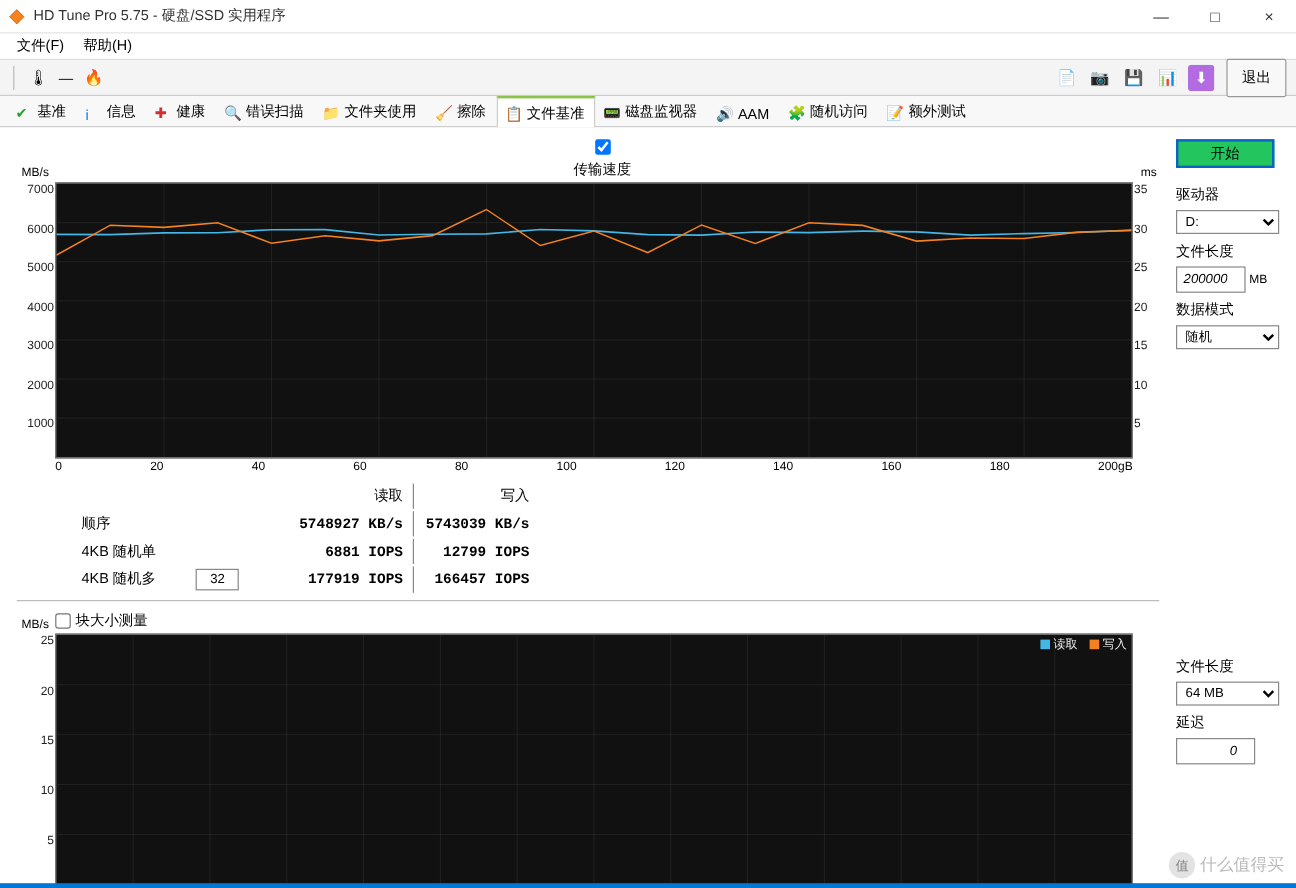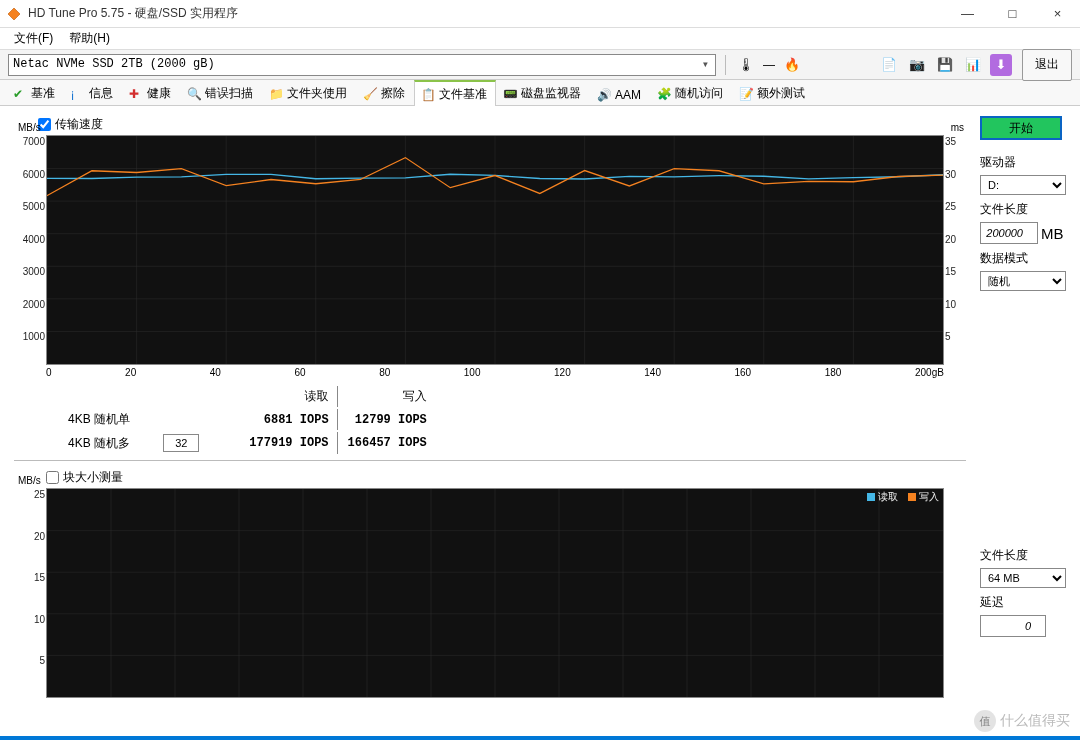--- a/index.html
+++ b/index.html
@@ -85,21 +85,20 @@
     <div class="win-btn">×</div>
   </div>
 </div>
 
 <div class="menubar">
   <div class="menu-item">文件(F)</div>
   <div class="menu-item">帮助(H)</div>
 </div>
 
 <div class="toolbar">
-  <div class="drive-select">Netac NVMe SSD 2TB (2000 gB)</div>
   <div class="tb-sep"></div>
   <div class="tb-btn">🌡</div>
   <span style="font-size:12px;">—</span>
   <div class="tb-btn">🔥</div>
   <div style="flex:1"></div>
   <div class="tb-btn">📄</div>
   <div class="tb-btn">📷</div>
   <div class="tb-btn">💾</div>
   <div class="tb-btn">📊</div>
   <div class="tb-btn" style="background:#b26be0;color:#fff;border-radius:3px;">⬇</div>
@@ -149,21 +148,21 @@
     </div>
   <div class="tab">
       <span class="tab-icon">📝</span>
       <span>额外测试</span>
     </div>
 </div>
 
 <div class="content">
   <div class="main-col">
 
-    <div class="chk-row" style="margin-left:24px;">
+    <div class="chk-row" style="margin-left:24px;flex-direction:column;">
       <input type="checkbox" checked="" style="">
       <span>传输速度</span>
     </div>
     <div style="position:relative;">
       <span class="yunit-l" style="left:4px;">MB/s</span>
       <span class="yunit-r" style="right:2px;">ms</span>
     </div>
     <div class="chart-box" id="chart1">
       <div class="y-axis-l" id="yl1">
           <div>7000</div>
@@ -222,20 +221,25 @@
     <table class="results-table">
       <thead>
           <tr>
         <th></th>
         <th>读取</th>
         <th>写入</th>
       </tr>
         </thead>
       <tbody>
         <tr>
+          <td>顺序</td>
+          <td class="val">5748927 KB/s</td>
+          <td class="val">5743039 KB/s</td>
+        </tr>
+        <tr>
           <td>4KB 随机单</td>
           <td class="val">6881 IOPS</td>
           <td class="val">12799 IOPS</td>
         </tr>
         <tr>
           <td>
             <span>4KB 随机多</span>
             <span class="spinner-cell" style="margin-left:30px;"><input value="32" style=""></span>
           </td>
           <td class="val">177919 IOPS</td>
@@ -295,21 +299,21 @@
   </div>
 
   <div class="side-col">
     <div class="side-btn">开始</div>
     <div class="side-label">驱动器</div>
     <select class="side-select"><option>D:</option></select>
 
     <div class="side-label">文件长度</div>
     <div class="side-input-row">
       <input class="side-input" value="200000" style="">
-      <span style="font-size:15px;">MB</span>
+      <span style="font-size:10px;">MB</span>
     </div>
 
     <div class="side-label">数据模式</div>
     <select class="side-select"><option>随机</option></select>
 
     <div style="height:250px;"></div>
 
     <div class="side-label">文件长度</div>
     <select class="side-select"><option>64 MB</option></select>
 

